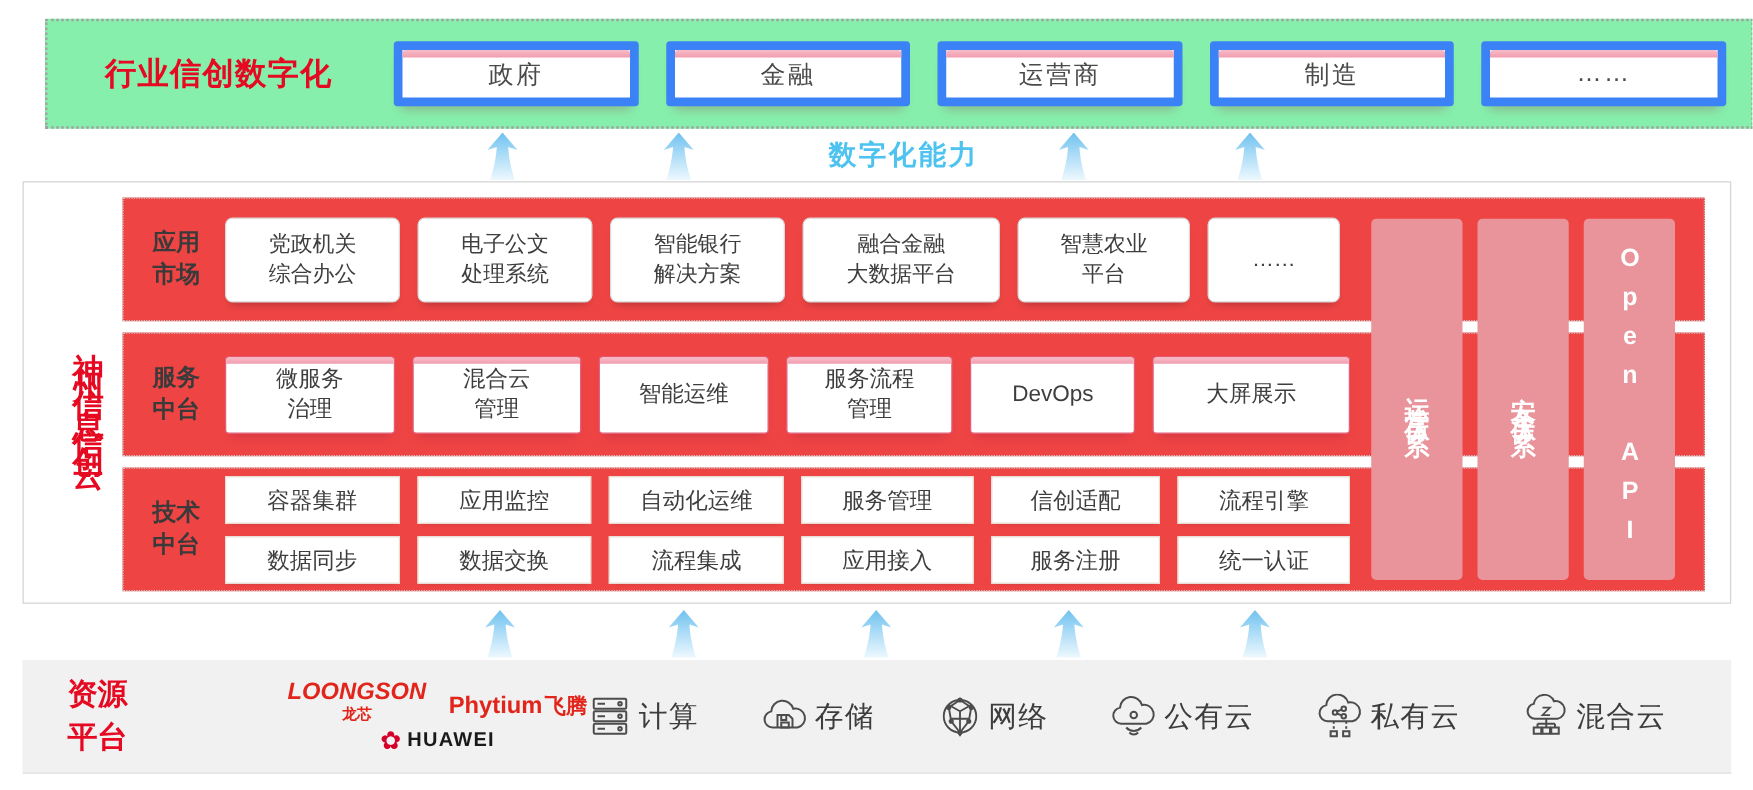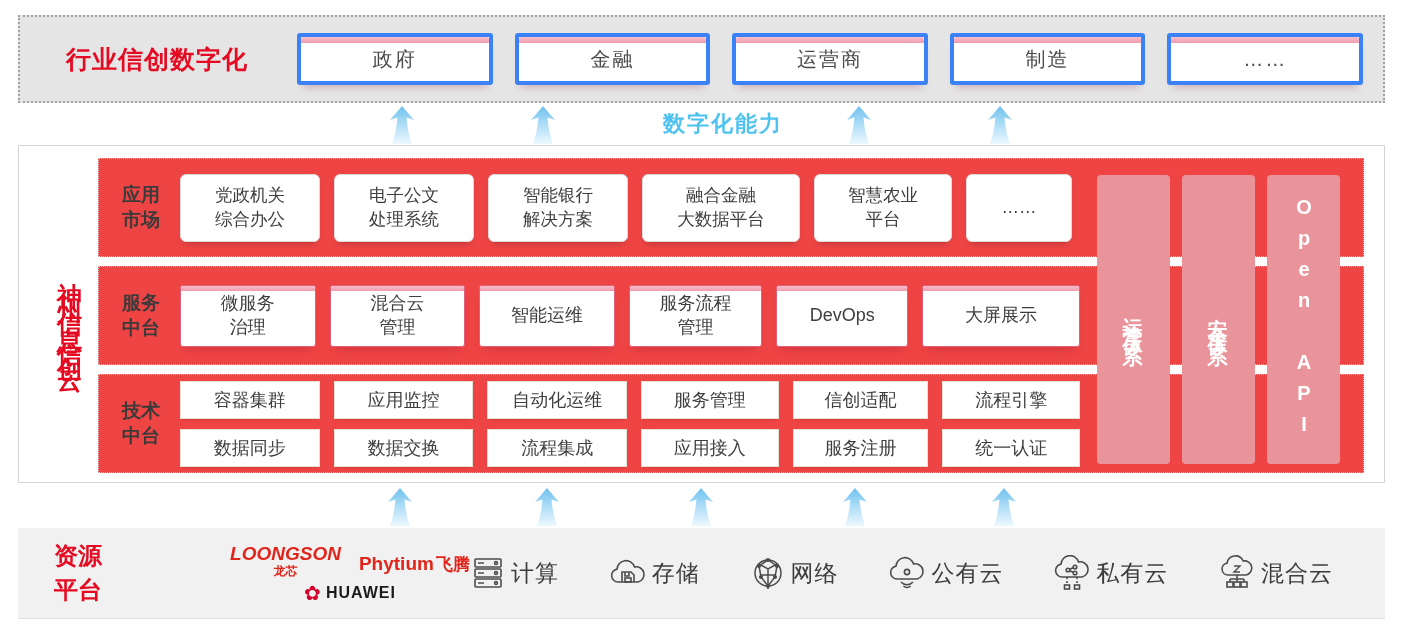--- a/index.html
+++ b/index.html
@@ -1,27 +1,27 @@
 <!DOCTYPE html>
 <html><head>
 <meta charset="utf-8">
 <style>
   * { margin:0; padding:0; box-sizing:border-box; }
   html,body { background:#fff; }
   body { font-family:"Liberation Sans","DejaVu Sans",sans-serif; }
   .page { position:relative; width:1402px; height:632px; background:#fff; overflow:hidden; }
 
   
-  .top-box { position:absolute; left:18px; top:15px; width:1367px; height:88px;
-             border:2px dotted #a2a2a2; background:#e5e5e5; }
+  .top-box { position:absolute; left:36px; top:15px; width:1367px; height:88px;
+             border:2px dotted #a2a2a2; background:#86efac; }
   .top-title { position:absolute; left:46px; top:50%; transform:translateY(-50%);
                font-size:25px; font-weight:bold; color:#e50a21; letter-spacing:1px; }
   .industry-row { position:absolute; left:277px; right:20px; top:50%; transform:translateY(-50%);
                   height:52px; display:flex; gap:22px; }
-  .industry-box { flex:1; position:relative; background:#fff; border:4px solid #3b82f6;
+  .industry-box { flex:1; position:relative; background:#fff; border:7px solid #3b82f6;
                   border-radius:3px; display:flex; align-items:center; justify-content:center;
                   font-size:20px; color:#4a4a4a; letter-spacing:2px;
                   box-shadow:0 8px 8px -6px rgba(150,40,60,.30); }
   .industry-box .strip { position:absolute; top:0; left:0; right:0; height:6px;
                   background:linear-gradient(#f8bcc8,#f19cae); border-radius:2px 2px 0 0; }
 
   
   .capability-label { position:absolute; left:723px; top:109px; transform:translateX(-50%);
                       font-size:22px; font-weight:bold; color:#4ec3f0; letter-spacing:2px; }
   .up-arrow { position:absolute; width:26px; height:38px; }

